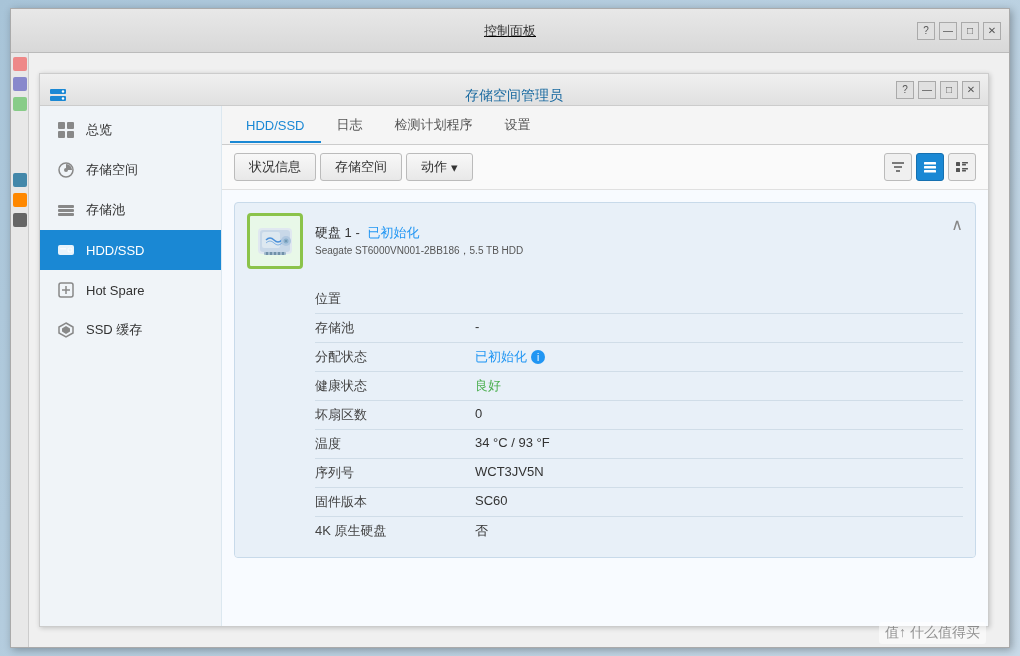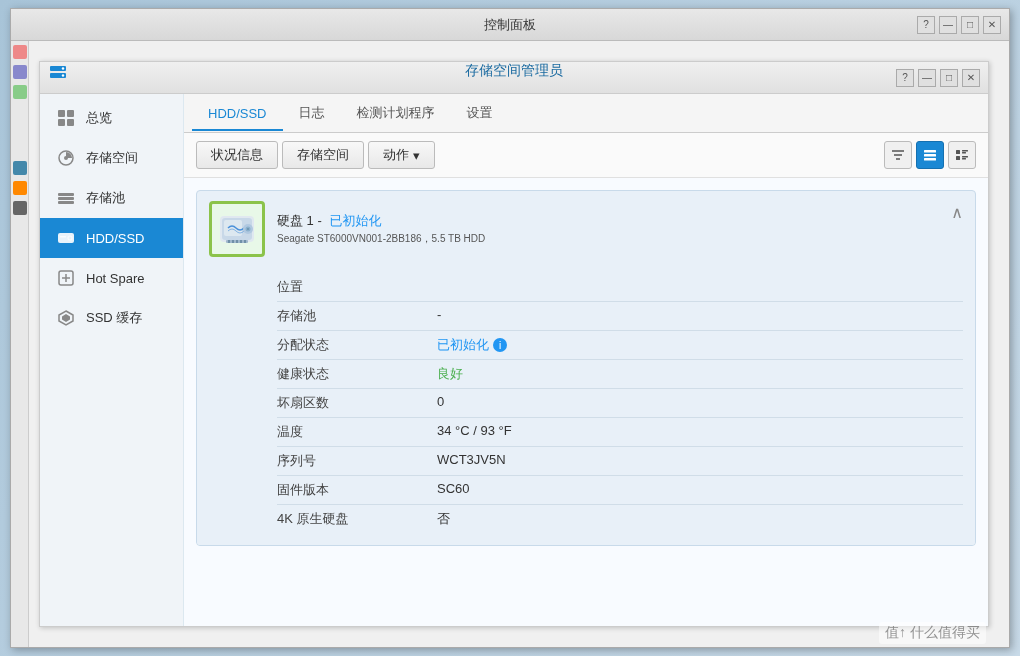--- a/index.html
+++ b/index.html
@@ -26,27 +26,28 @@
       top: 8px; left: 10px; right: 10px; bottom: 8px;
       background: #f0f0f0;
       border: 1px solid #aaa;
       box-shadow: 2px 2px 8px rgba(0,0,0,0.3);
       display: flex;
       flex-direction: column;
     }
 
     .window-titlebar {
       background: linear-gradient(to bottom, #e8e8e8, #d8d8d8);
-      height: 32px;
+      height: 44px;
       display: flex;
       align-items: center;
       justify-content: center;
       border-bottom: 1px solid #bbb;
       position: relative;
       flex-shrink: 0;
+      text-decoration: underline;
     }
 
     .window-titlebar .title {
       font-size: 13px;
       color: #333;
     }
 
     .window-controls {
       position: absolute;
       right: 8px;
@@ -95,21 +96,21 @@
       background: #f5f5f5;
       border: 1px solid #ccc;
       margin: 20px 20px 20px 10px;
       box-shadow: 1px 1px 5px rgba(0,0,0,0.2);
     }
 
     .storage-titlebar {
       background: linear-gradient(to bottom, #f0f0f0, #e0e0e0);
       height: 32px;
       display: flex;
-      align-items: flex-start;
+      align-items: flex-end;
       justify-content: center;
       border-bottom: 1px solid #ccc;
       position: relative;
       flex-shrink: 0;
     }
 
     .storage-titlebar .title {
       font-size: 14px;
       color: #1a6aa0;
       font-weight: 500;
@@ -136,21 +137,21 @@
 
     
     .storage-body {
       display: flex;
       flex: 1;
       overflow: hidden;
     }
 
     
     .nav-sidebar {
-      width: 144px;
+      width: 182px;
       background: #f0f4f8;
       border-right: 1px solid #dce8f0;
       flex-shrink: 0;
       padding-top: 4px;
     }
 
     .nav-item {
       display: flex;
       align-items: center;
       padding: 10px 16px;

